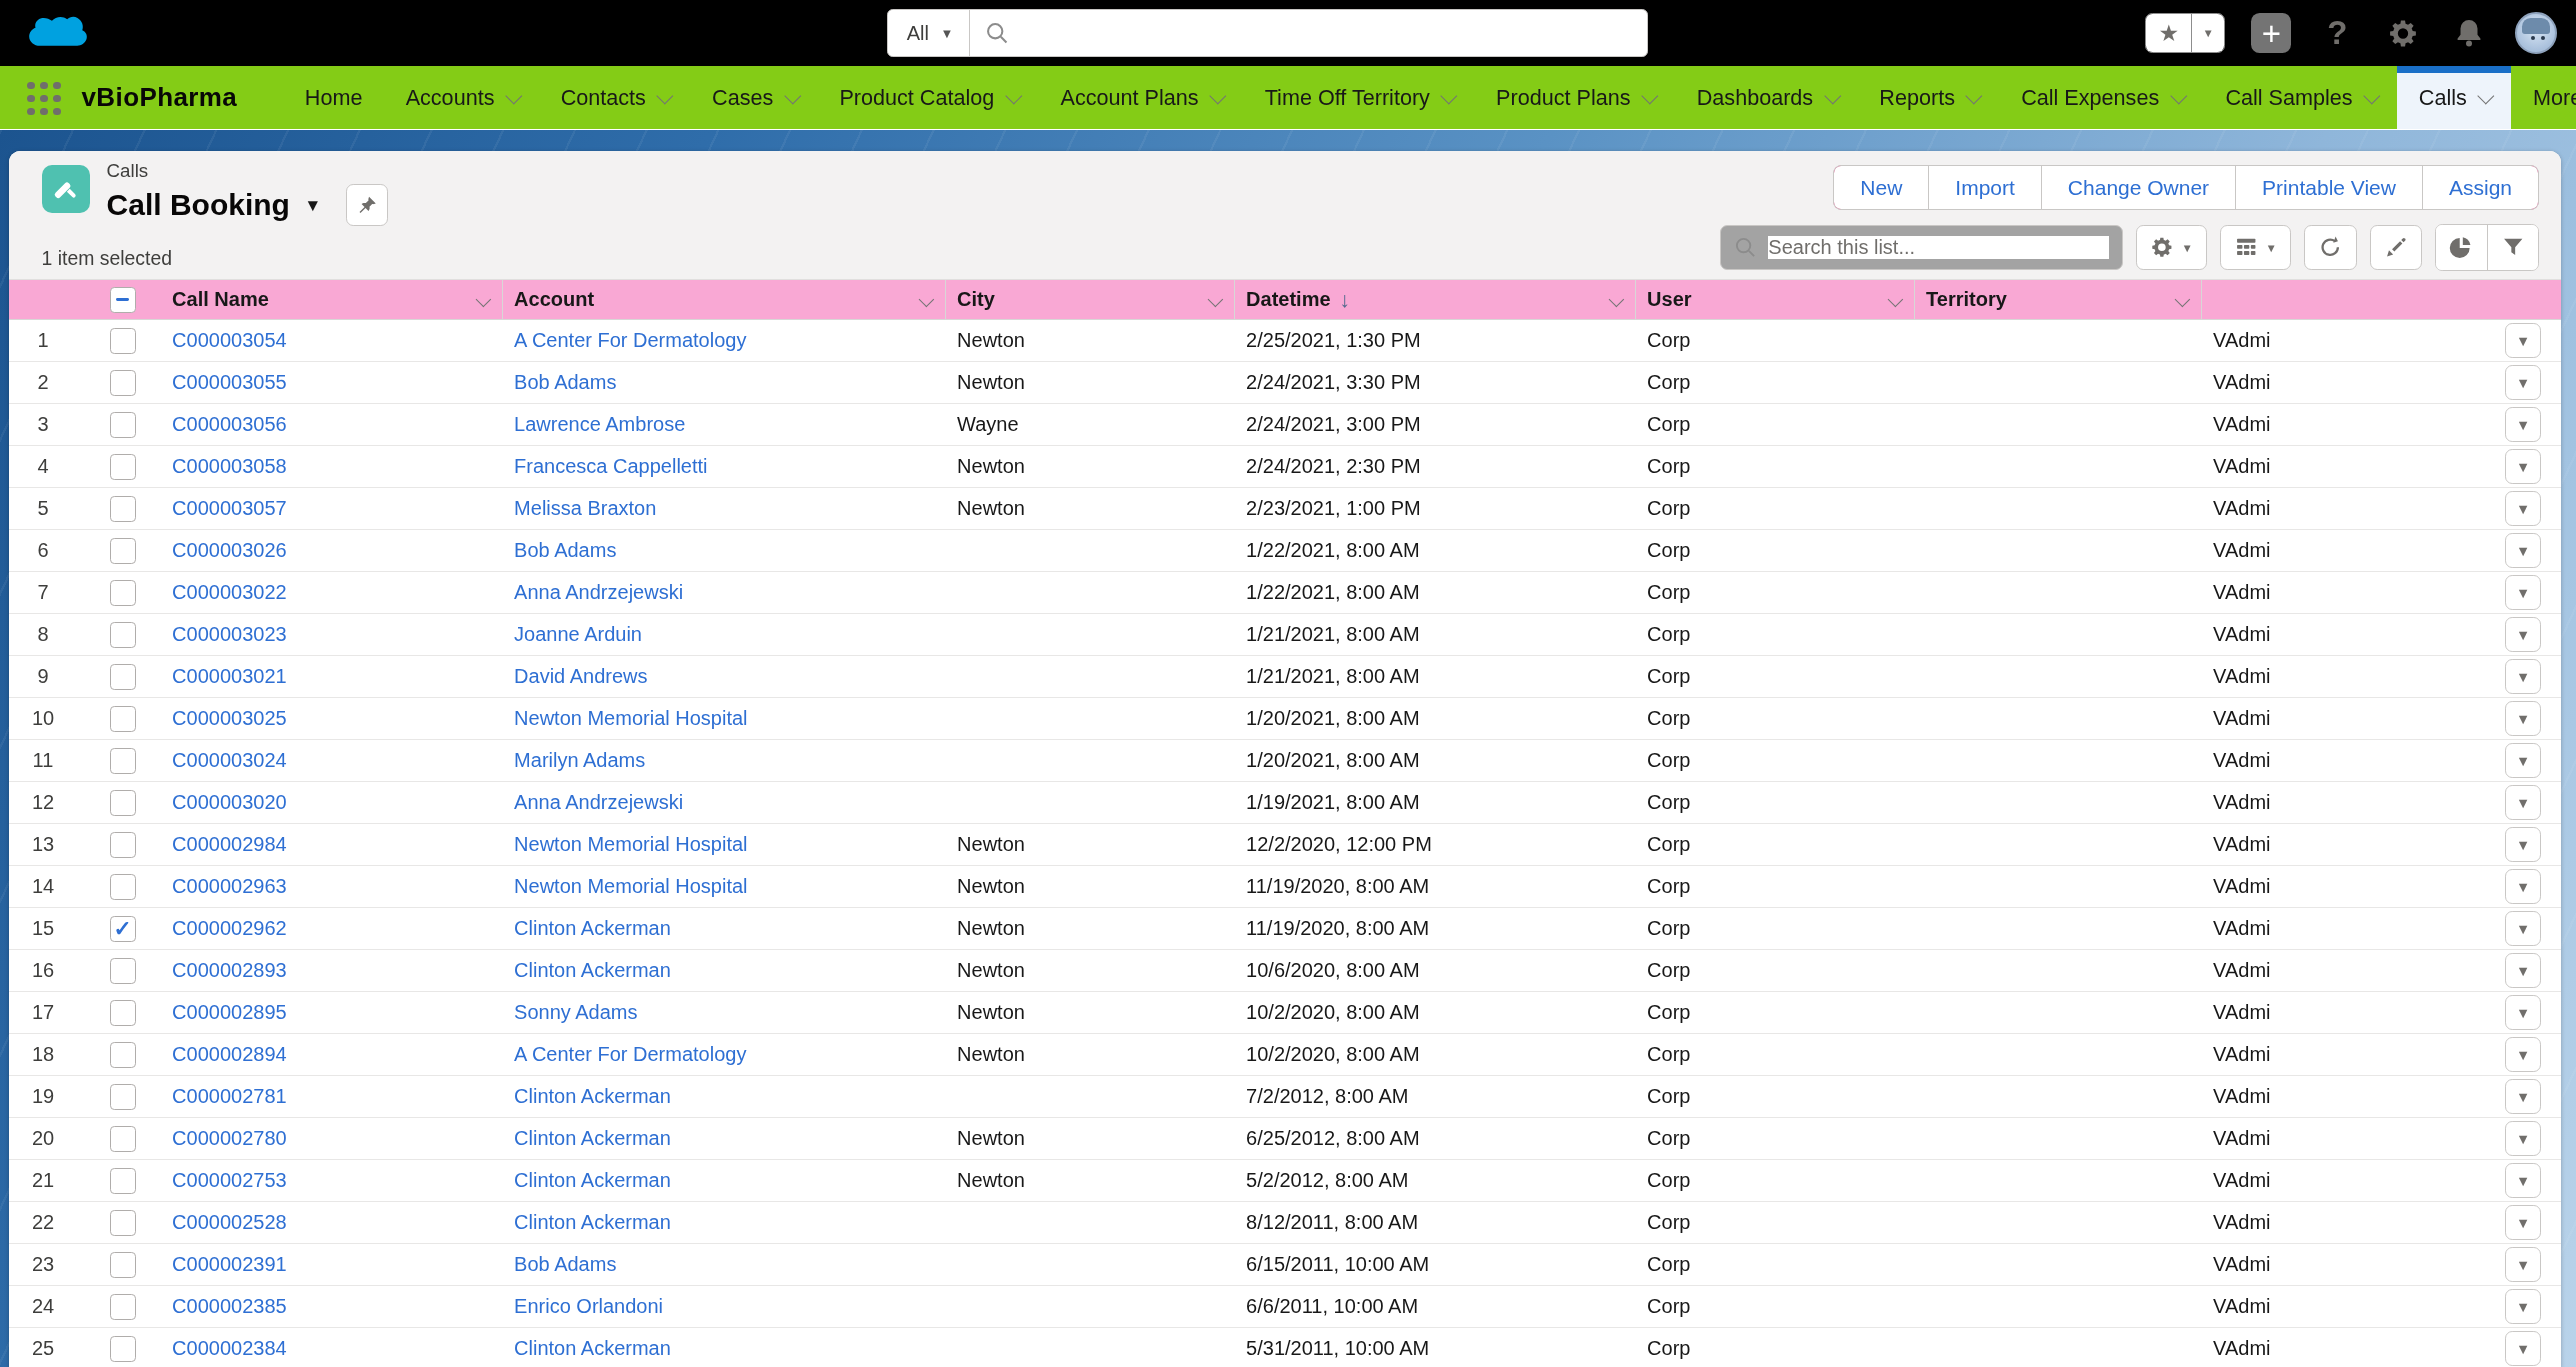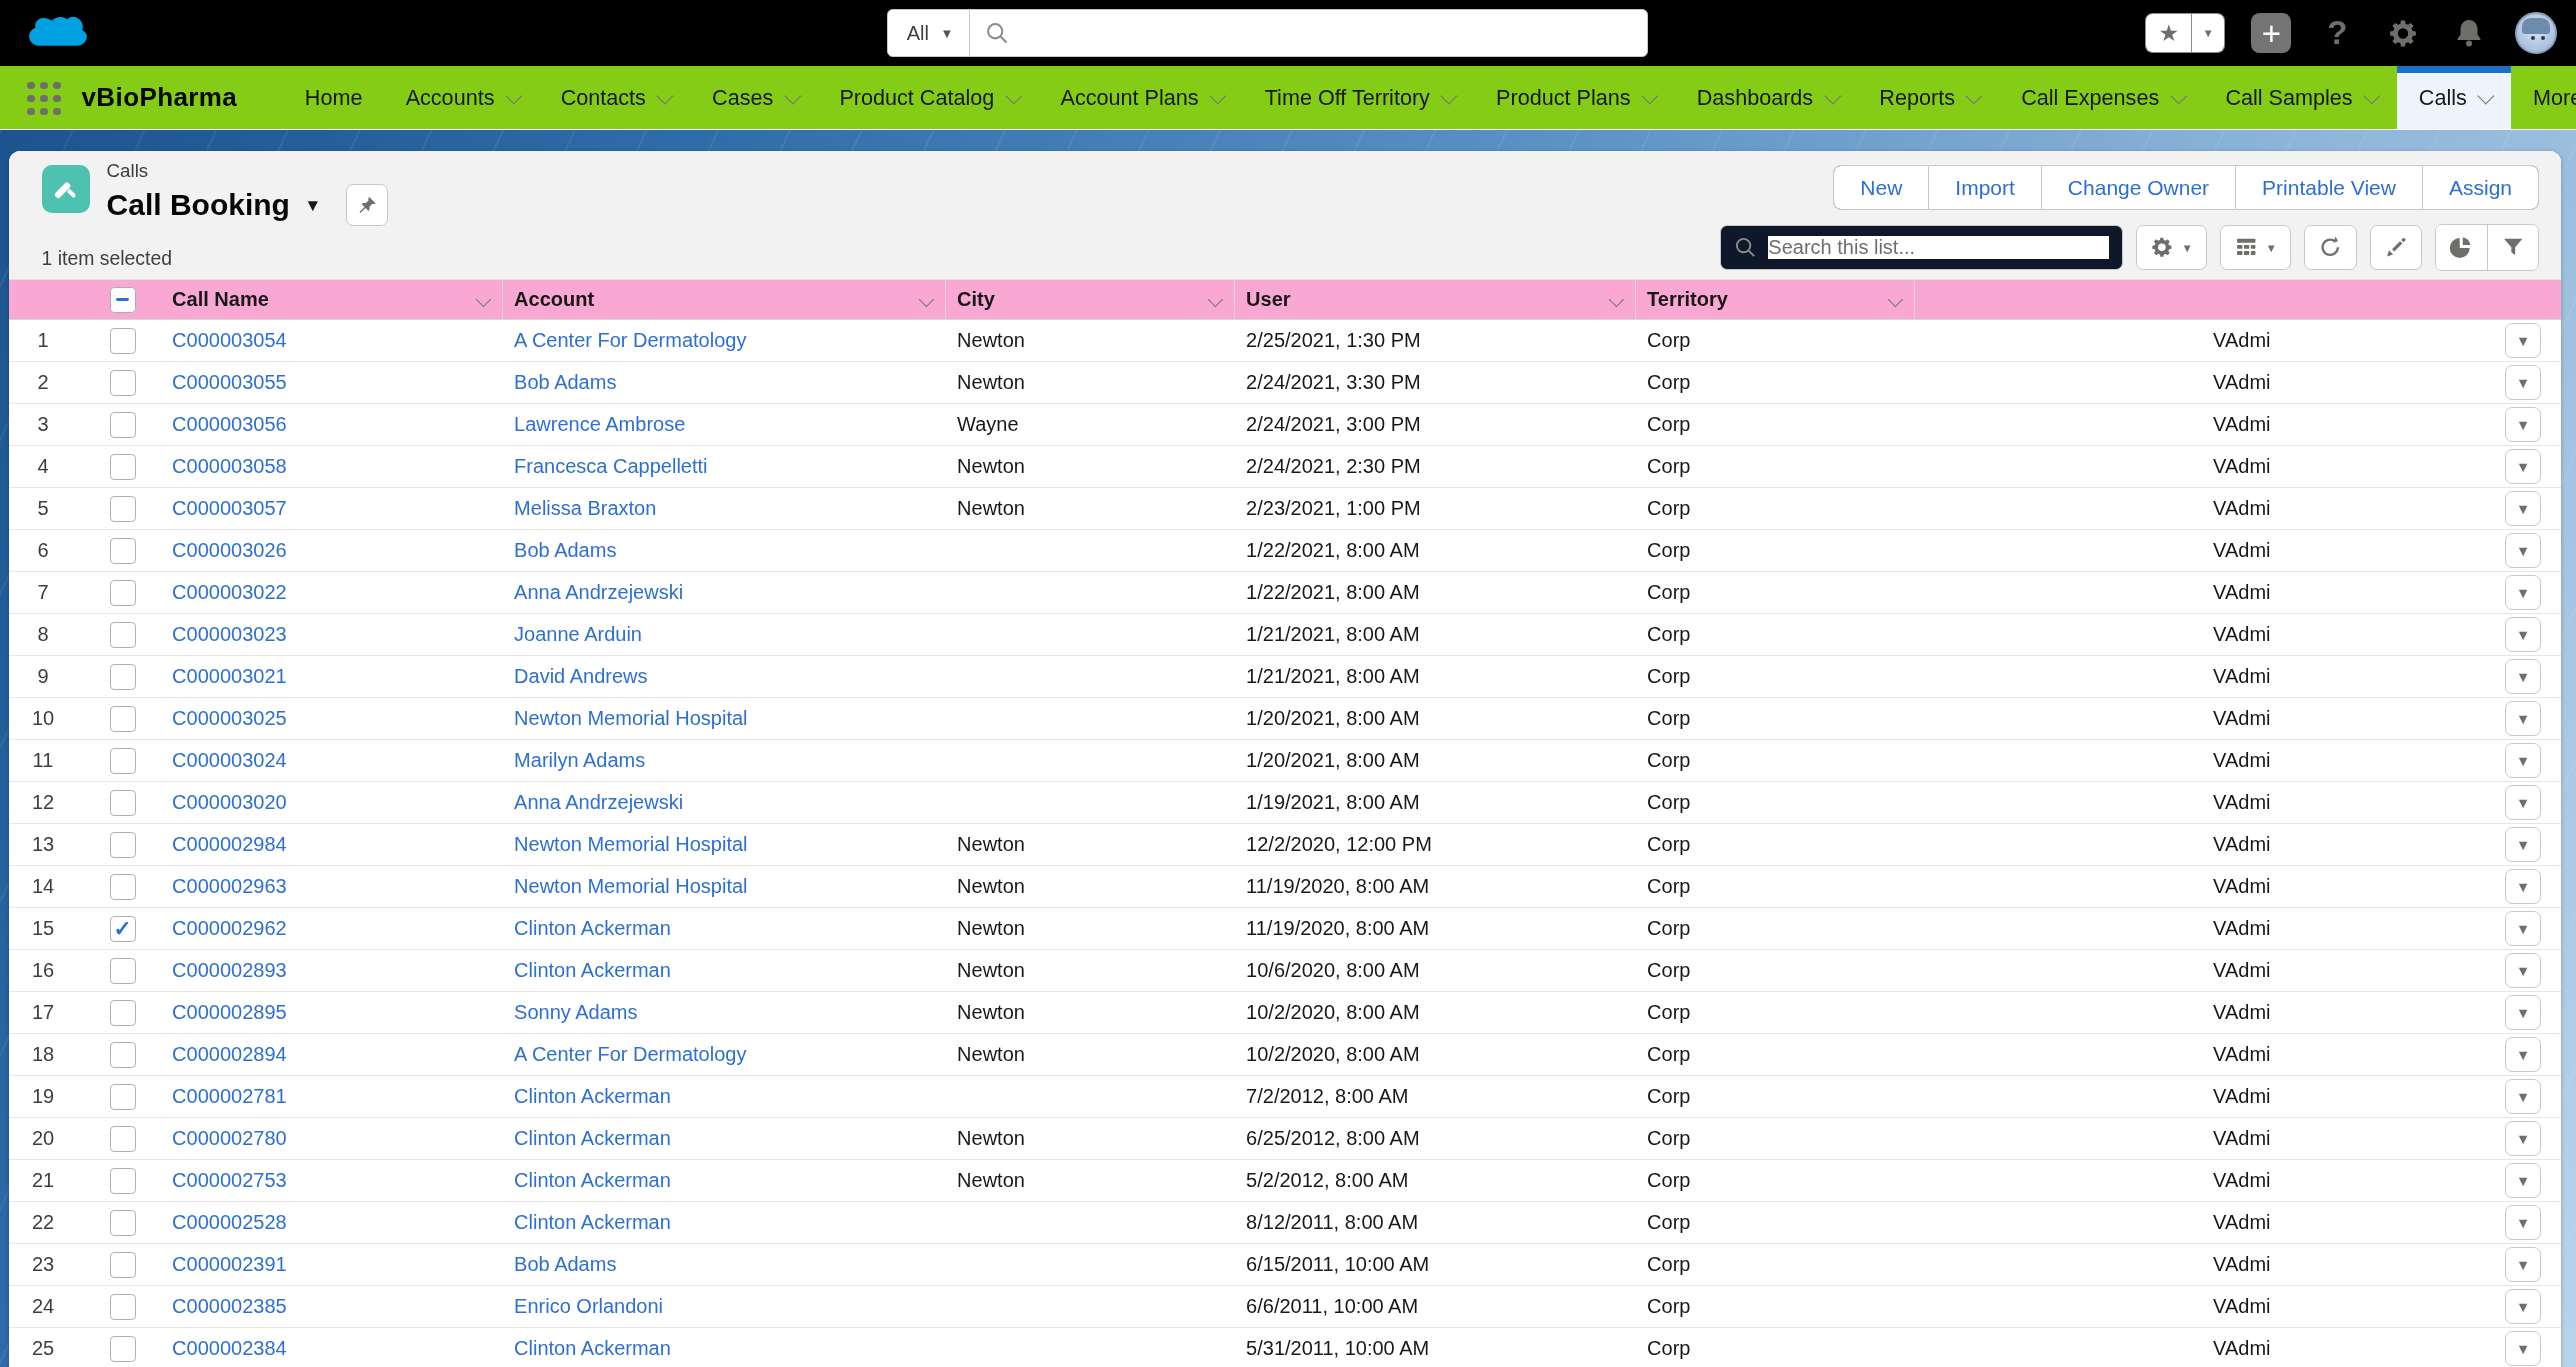--- a/index.html
+++ b/index.html
@@ -58,21 +58,21 @@
   .obj-label { font-size:18.7px; color:#3e3e3c; }
   .titlerow { display:flex; align-items:center; margin-top:2.9px; }
   .view-title { font-size:30px; font-weight:700; color:#080707; cursor:pointer; }
   .view-caret { margin-left:14.4px; font-size:17.3px; color:#181818; cursor:pointer; }
   .pinbtn { margin-left:24.5px; width:42px; height:42px; background:#fff; border:1.4px solid #c9c7c5; border-radius:7.2px; display:flex; align-items:center; justify-content:center; cursor:pointer; }
   .selstatus { position:absolute; left:33px; top:96px; font-size:19.4px; color:#3e3e3c; }
   .actions { position:absolute; right:21.6px; top:14.4px; display:flex; border:1.4px solid #c9c7c5; border-radius:8px; overflow:hidden; background:#be185d; }
   .actions button { background:#fff; border:none; border-left:1.4px solid #c9c7c5; color:#2e6fd3; font-size:21px; font-family:inherit; padding:0 26px; height:43px; cursor:pointer; white-space:nowrap; }
   .actions button:first-child { border-left:none; }
   .toolbar { position:absolute; right:21.6px; top:73px; display:flex; align-items:center; gap:13px; }
-  .lsearch { width:403px; height:45px; border:1.4px solid #c9c7c5; border-radius:7.2px; background:#0f172a; display:flex; align-items:center; gap:11.5px; padding:0 13px; }
+  .lsearch { width:403px; height:45px; border:1.4px solid #c9c7c5; border-radius:7.2px; background:#a3a3a3; display:flex; align-items:center; gap:11.5px; padding:0 13px; }
   .lsearch input { flex:1; border:none; outline:none; font-size:20px; font-family:inherit; color:#181818; }
   .lsearch input::placeholder { color:#706e6b; }
   .ibtn { height:45px; background:#fff; border:1.4px solid #c9c7c5; border-radius:7.2px; display:flex; align-items:center; justify-content:center; gap:7.2px; cursor:pointer; padding:0 13px; }
   .ibtn .caret { font-size:11.5px; color:#706e6b; }
   .igroup { display:flex; border:1.4px solid #c9c7c5; border-radius:7.2px; overflow:hidden; background:#fff; }
   .igroup .ibtn { border:none; border-radius:0; }
   .igroup .ibtn + .ibtn { border-left:1.4px solid #c9c7c5; }
   
   .tbl { --cols:76px 76px 342px 443px 289px 401px 279px 287px 284px minmax(0,1fr); }
   .thead { display:grid; grid-template-columns:var(--cols); height:41px; background:#f9a8d4; border-top:0.7px solid #e0dfde; border-bottom:1.4px solid #d8d7d6; }
@@ -313,20 +313,25 @@
           </div>
         <div class="th bordered">
             <span>Account</span>
             <span class="chev"></span>
           </div>
         <div class="th bordered">
             <span>City</span>
             <span class="chev"></span>
           </div>
         <div class="th bordered">
+            <span>Datetime</span>
+            <span class="sortarrow">↓</span>
+            <span class="chev"></span>
+          </div>
+        <div class="th bordered">
             <span>User</span>
             <span class="chev"></span>
           </div>
         <div class="th bordered">
             <span>Territory</span>
             <span class="chev"></span>
           </div>
         <div class="th"></div>
       </div>
       <div class="tbody">

